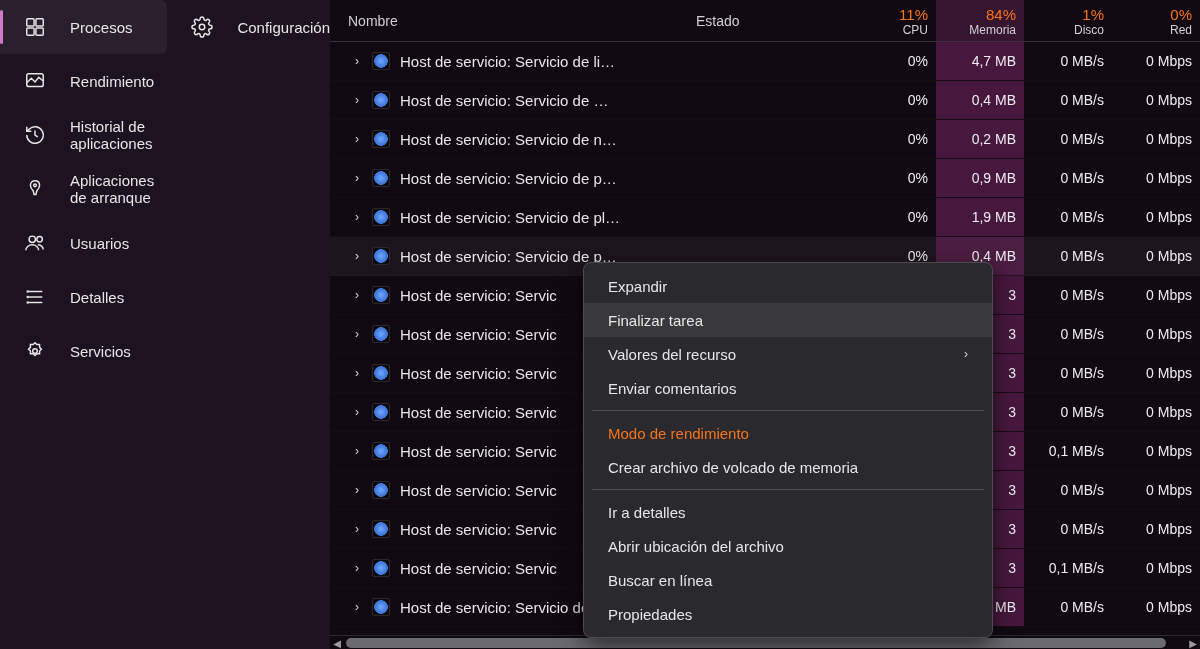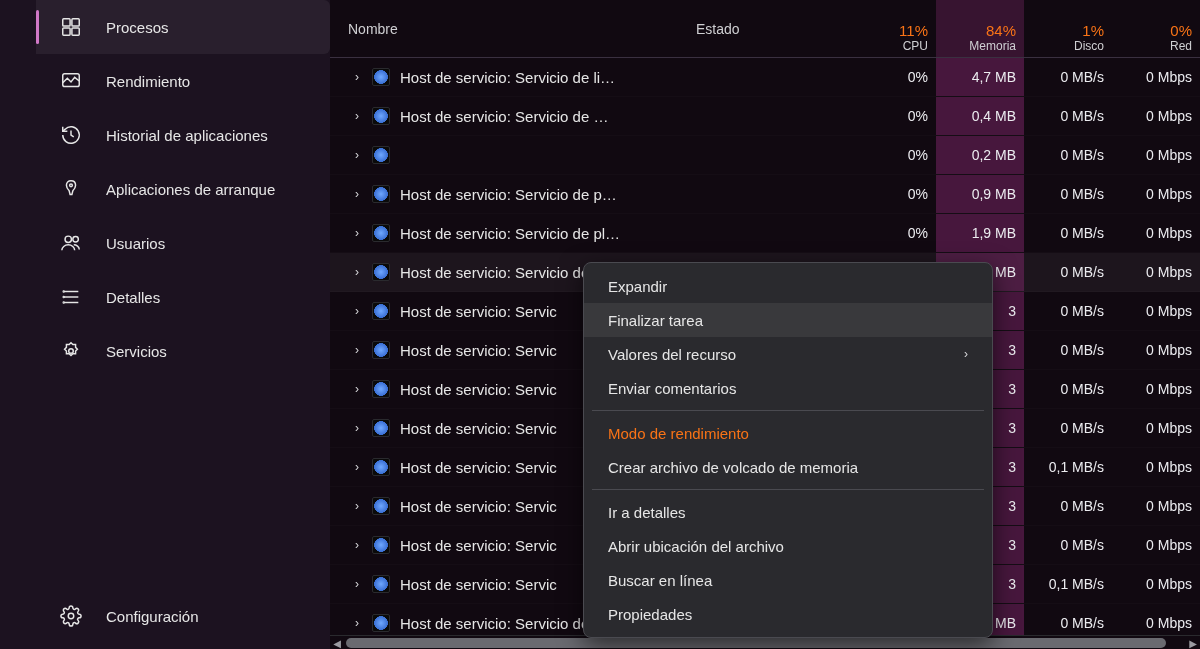--- a/index.html
+++ b/index.html
@@ -8,23 +8,22 @@
     font-family: "Segoe UI", Arial, sans-serif;
     background: #130a12;
     color: #e6e6e6;
     font-size: 15px;
   }
   .root { display: flex; width: 100%; height: 100%; }
   
   .sidebar {
     width: 330px; height: 100%;
     background: #1c1220;
-    display: flex; flex-direction: column;
+    display: flex; flex-direction: row;
     padding-top: 0;
-    padding-left: 36px;
   }
   .sidebar-list { flex: 1; }
   .sidebar-item {
     display: flex; align-items: center;
     height: 54px;
     padding-left: 24px;
     gap: 24px;
     color: #e6e6e6;
     cursor: pointer;
     border-radius: 0 6px 6px 0;
@@ -39,21 +38,21 @@
     background: #d178c7;
     border-radius: 2px;
   }
   .sidebar-item .icon { width: 22px; height: 22px; display:flex; align-items:center; justify-content:center; }
   .sidebar-item .icon svg { width: 22px; height: 22px; stroke: #e6e6e6; fill: none; stroke-width:1.6; }
   .sidebar-bottom { padding-bottom: 6px; }
   
   .main { flex: 1; min-width: 0; display: flex; flex-direction: column; background:#110911; }
   .header {
     display: flex; align-items: flex-end;
-    height: 58px;
+    height: 42px;
     border-bottom: 1px solid #3a3040;
     color: #cfcfd2;
     font-size: 14px;
   }
   .col-name  { flex: 1; min-width: 0; padding-left: 18px; display:flex; align-items:center; height:100%; }
   .col-state { width: 160px; padding-left: 8px; display:flex; align-items:center; height:100%; }
   .col-num   { width: 88px; text-align: right; padding-right: 8px; display:flex; flex-direction:column; justify-content:flex-end; height:100%; padding-bottom:4px; }
   .col-num .pct { font-size:15px; color:#f97316; }
   .col-num .lbl { font-size:12px; color:#cfcfd2; }
   .mem-col { background: rgba(94,31,80,0.5); }
@@ -268,20 +267,21 @@
           <div class="cell-state"></div>
           <div class="cell-num">0%</div>
           <div class="cell-num mem">0,4 MB</div>
           <div class="cell-num">0 MB/s</div>
           <div class="cell-num">0 Mbps</div>
         </div>
         <div class="row">
           <div class="cell-name">
             <span class="expander">›</span>
             <span class="proc-icon"></span>
+            <span class="pname">Host de servicio: Servicio de n…</span>
           </div>
           <div class="cell-state"></div>
           <div class="cell-num">0%</div>
           <div class="cell-num mem">0,2 MB</div>
           <div class="cell-num">0 MB/s</div>
           <div class="cell-num">0 Mbps</div>
         </div>
         <div class="row">
           <div class="cell-name">
             <span class="expander">›</span>

